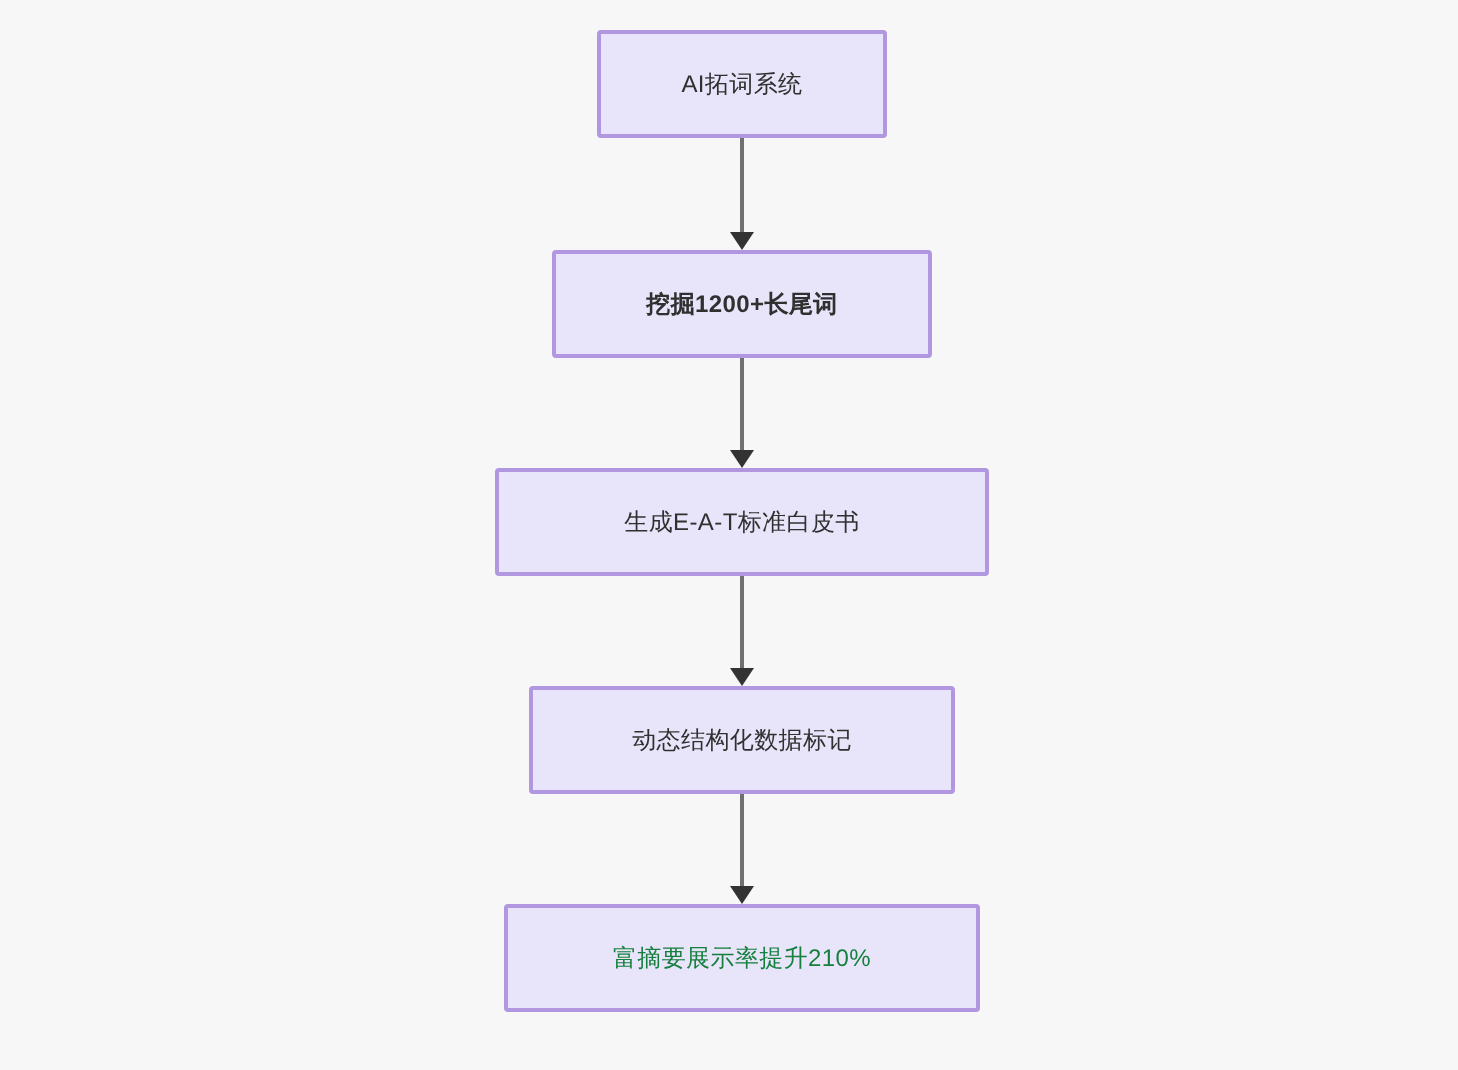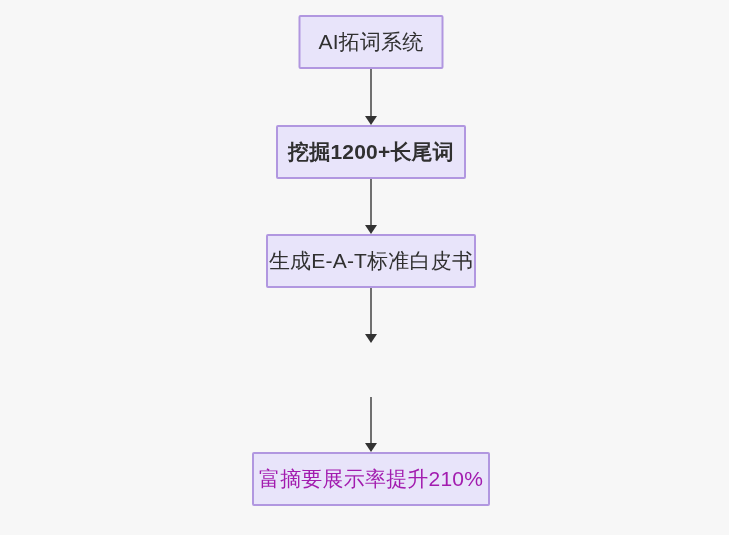--- a/index.html
+++ b/index.html
@@ -23,21 +23,21 @@
     box-sizing: border-box;
     background: #e8e4fa;
     border: 2px solid #b197e0;
     border-radius: 2px;
     display: flex;
     align-items: center;
     justify-content: center;
     transform: translateX(-50%);
   }
   .node-label {
-    font-size: 21px;
+    font-size: 12px;
     line-height: 1.2;
     color: #303030;
     letter-spacing: 0.2px;
     white-space: nowrap;
     text-align: center;
   }
   .edge {
     position: absolute;
     transform: translateX(-50%);
     width: 14px;
@@ -83,20 +83,23 @@
     <div class="edge-line" style="height: 47px; background: rgb(112, 112, 112);"></div>
     <div class="edge-arrow" style="border-top-color: rgb(51, 51, 51);"></div>
   </div>
 
   <div class="node" style="left: 371px; top: 15px; width: 145px; height: 54px; background: rgb(232, 228, 250); border-color: rgb(177, 151, 224);">
     <span class="node-label" style="color: rgb(48, 48, 48);">AI拓词系统</span>
   </div>
   <div class="node" style="left: 371px; top: 125px; width: 190px; height: 54px; background: rgb(232, 228, 250); border-color: rgb(177, 151, 224);">
     <span class="node-label" style="color: rgb(48, 48, 48); font-weight: bold;">挖掘1200+长尾词</span>
   </div>
-  <div class="node" style="left: 371px; top: 234px; width: 210px; height: 54px; background: rgb(232, 228, 250); border-color: rgb(177, 151, 224);">
+  <div class="node" style="left: 371px; top: 234px; width: 247px; height: 54px; background: rgb(232, 228, 250); border-color: rgb(177, 151, 224);">
     <span class="node-label" style="color: rgb(48, 48, 48);">生成E-A-T标准白皮书</span>
   </div>
+  <div class="node" style="left: 371px; top: 343px; width: 213px; height: 54px; background: rgb(232, 228, 250); border-color: rgb(177, 151, 224);">
+    <span class="node-label" style="color: rgb(48, 48, 48);">动态结构化数据标记</span>
+  </div>
   <div class="node" style="left: 371px; top: 452px; width: 238px; height: 54px; background: rgb(232, 228, 250); border-color: rgb(177, 151, 224);">
-    <span class="node-label" style="color: #a21caf;">富摘要展示率提升210%</span>
+    <span class="node-label" style="color: #15803d;">富摘要展示率提升210%</span>
   </div>
 
 </div>
 
 </body></html>

